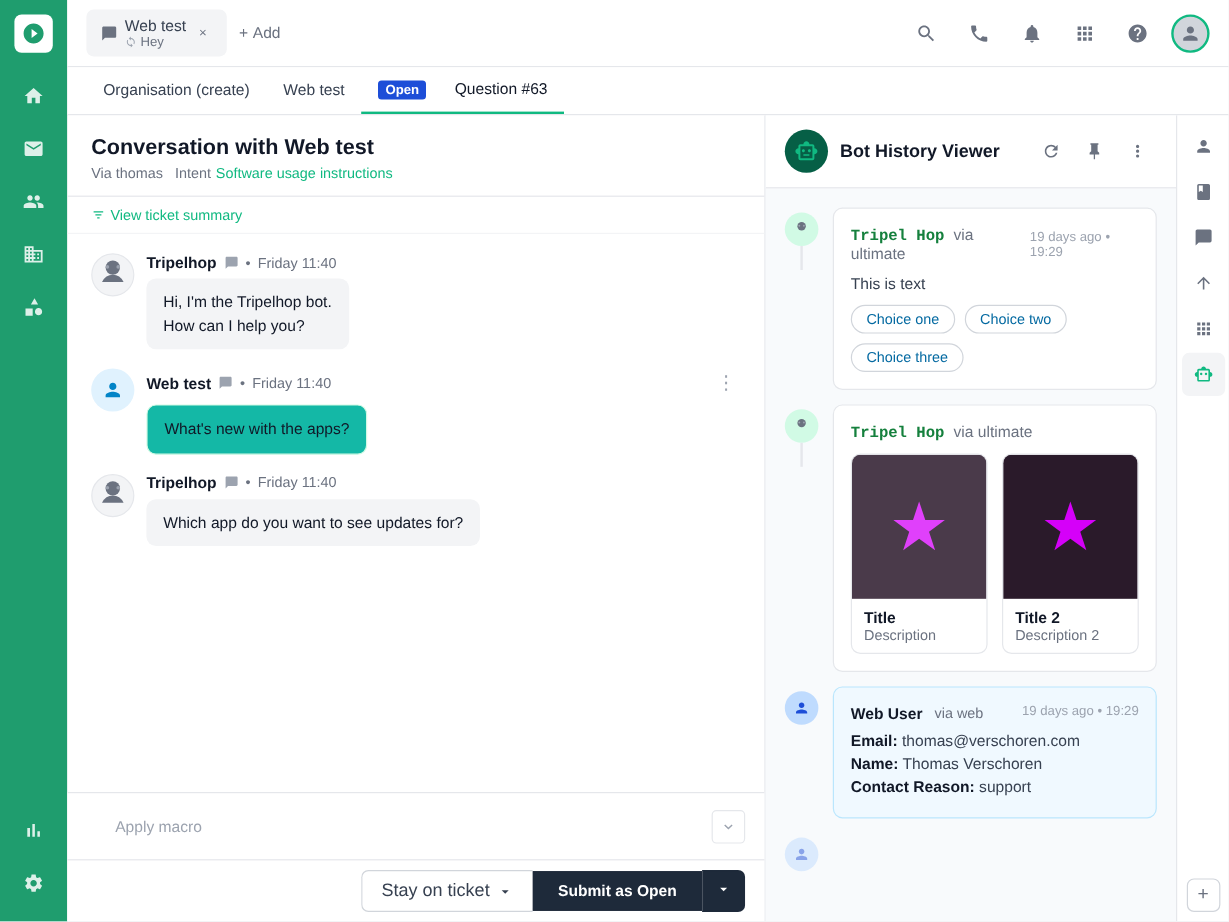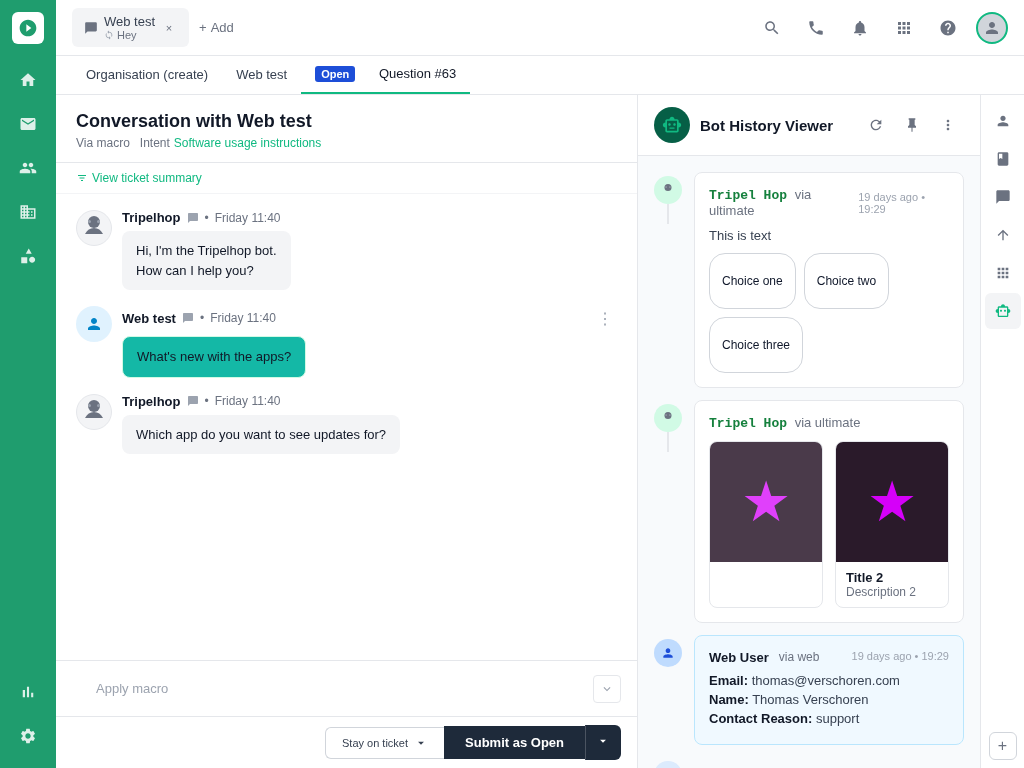--- a/index.html
+++ b/index.html
@@ -276,21 +276,21 @@
       display: flex;
       align-items: center;
       justify-content: flex-end;
       padding: 8px 16px;
       gap: 0;
       height: 52px;
       flex-shrink: 0;
     }
     .stay-btn {
       padding: 8px 16px;
-      font-size: 11px;
+      font-size: 15px;
       font-weight: 500;
       color: #374151;
       border: 1px solid #d1d5db;
       border-right: none;
       border-radius: 6px 0 0 6px;
       background: white;
       cursor: pointer;
       display: flex; align-items: center; gap: 6px;
     }
     .submit-btn {
@@ -369,25 +369,25 @@
       margin-bottom: 10px;
     }
     .bot-msg-sender { font-size: 13px; color: #374151; }
     .bot-msg-sender strong { color: #15803d; font-family: Liberation Mono, monospace; }
     .bot-msg-time { margin-left: auto; font-size: 11px; color: #9ca3af; }
     .bot-msg-text { font-size: 13px; color: #374151; margin-bottom: 10px; }
     .choices {
       display: flex; gap: 8px; flex-wrap: wrap;
     }
     .choice-pill {
-      padding: 20px 12px;
+      padding: 4px 12px;
       border: 1px solid #d1d5db;
       border-radius: 16px;
       font-size: 12px;
-      color: #0f172a;
+      color: #0369a1;
       cursor: pointer;
       background: white;
     }
 
     
     .card-row {
       display: flex; gap: 12px;
     }
     .item-card {
       border: 1px solid #e5e7eb;
@@ -570,21 +570,21 @@
       <span>Question #63</span>
     </div>
   </div>
 
   <div class="content-area">
 
     <div class="conv-panel">
       <div class="conv-header">
         <div class="conv-title">Conversation with Web test</div>
         <div class="conv-meta">
-          <span>Via macro</span>
+          <span>Via thomas</span>
           <span style="margin-left:6px;">Intent</span>
           <a class="intent-link">Software usage instructions</a>
         </div>
       </div>
       <div class="view-summary">
         <svg viewBox="0 0 24 24" style="width:12px;height:12px;fill:#10b981">
             <path d="M4 6h16v2H4zm3 5h10v2H7zm3 5h4v2h-4z"></path>
           </svg>
         <span>View ticket summary</span>
       </div>
@@ -763,20 +763,24 @@
               <span class="bot-msg-sender">
                 <strong>Tripel Hop</strong>
                 <span style="color:#6b7280;margin-left:4px;">via ultimate</span>
               </span>
             </div>
             <div class="card-row">
               <div class="item-card">
                 <div class="card-image card1">
                   <span class="star-shape" style="color:#e040fb;">★</span>
                 </div>
+                <div class="card-info">
+                  <div class="card-title">Title</div>
+                  <div class="card-desc">Description</div>
+                </div>
               </div>
               <div class="item-card">
                 <div class="card-image card2">
                   <span class="star-shape" style="color:#d500f9;">★</span>
                 </div>
                 <div class="card-info">
                   <div class="card-title">Title 2</div>
                   <div class="card-desc">Description 2</div>
                 </div>
               </div>

